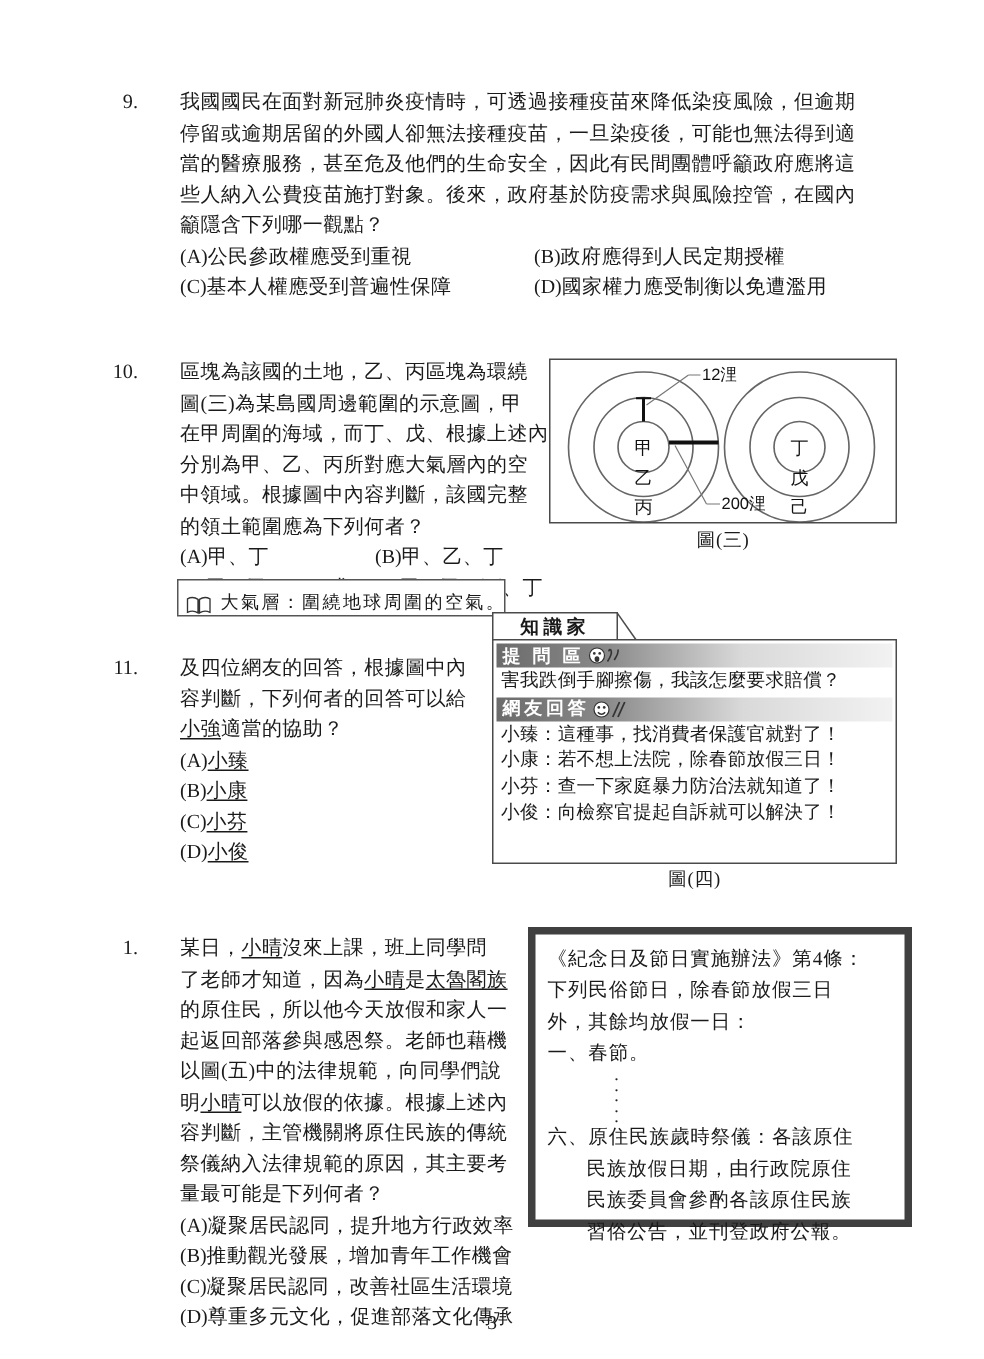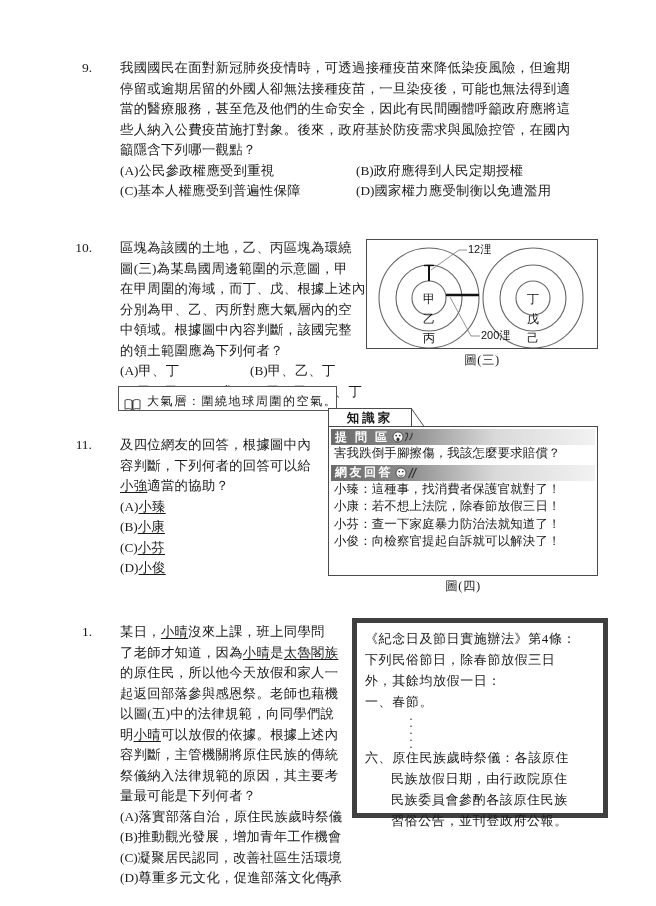--- a/index.html
+++ b/index.html
@@ -384,21 +384,21 @@
     <div class="qbody">
       <div class="ln">某日，<span class="u">小晴</span>沒來上課，班上同學問</div>
       <div class="ln">了老師才知道，因為<span class="u">小晴</span>是<span class="u">太魯閣族</span></div>
       <div class="ln">的原住民，所以他今天放假和家人一</div>
       <div class="ln">起返回部落參與感恩祭。老師也藉機</div>
       <div class="ln">以圖(五)中的法律規範，向同學們說</div>
       <div class="ln">明<span class="u">小晴</span>可以放假的依據。根據上述內</div>
       <div class="ln">容判斷，主管機關將原住民族的傳統</div>
       <div class="ln">祭儀納入法律規範的原因，其主要考</div>
       <div class="ln">量最可能是下列何者？</div>
-      <div class="opt"><span class="lbl">(A)</span><span>落實部落自治，原住民族歲時祭儀</span></div>
+      <div class="opt"><span class="lbl">(A)</span><span>凝聚居民認同，提升地方行政效率</span></div>
       <div class="opt"><span class="lbl">(B)</span><span>推動觀光發展，增加青年工作機會</span></div>
       <div class="opt"><span class="lbl">(C)</span><span>凝聚居民認同，改善社區生活環境</span></div>
       <div class="opt"><span class="lbl">(D)</span><span>尊重多元文化，促進部落文化傳承</span></div>
     </div>
   </div>
 
   <div id="fig5">
     <div class="law-line">《紀念日及節日實施辦法》第4條：</div>
     <div class="law-line">下列民俗節日，除春節放假三日</div>
     <div class="law-line">外，其餘均放假一日：</div>

